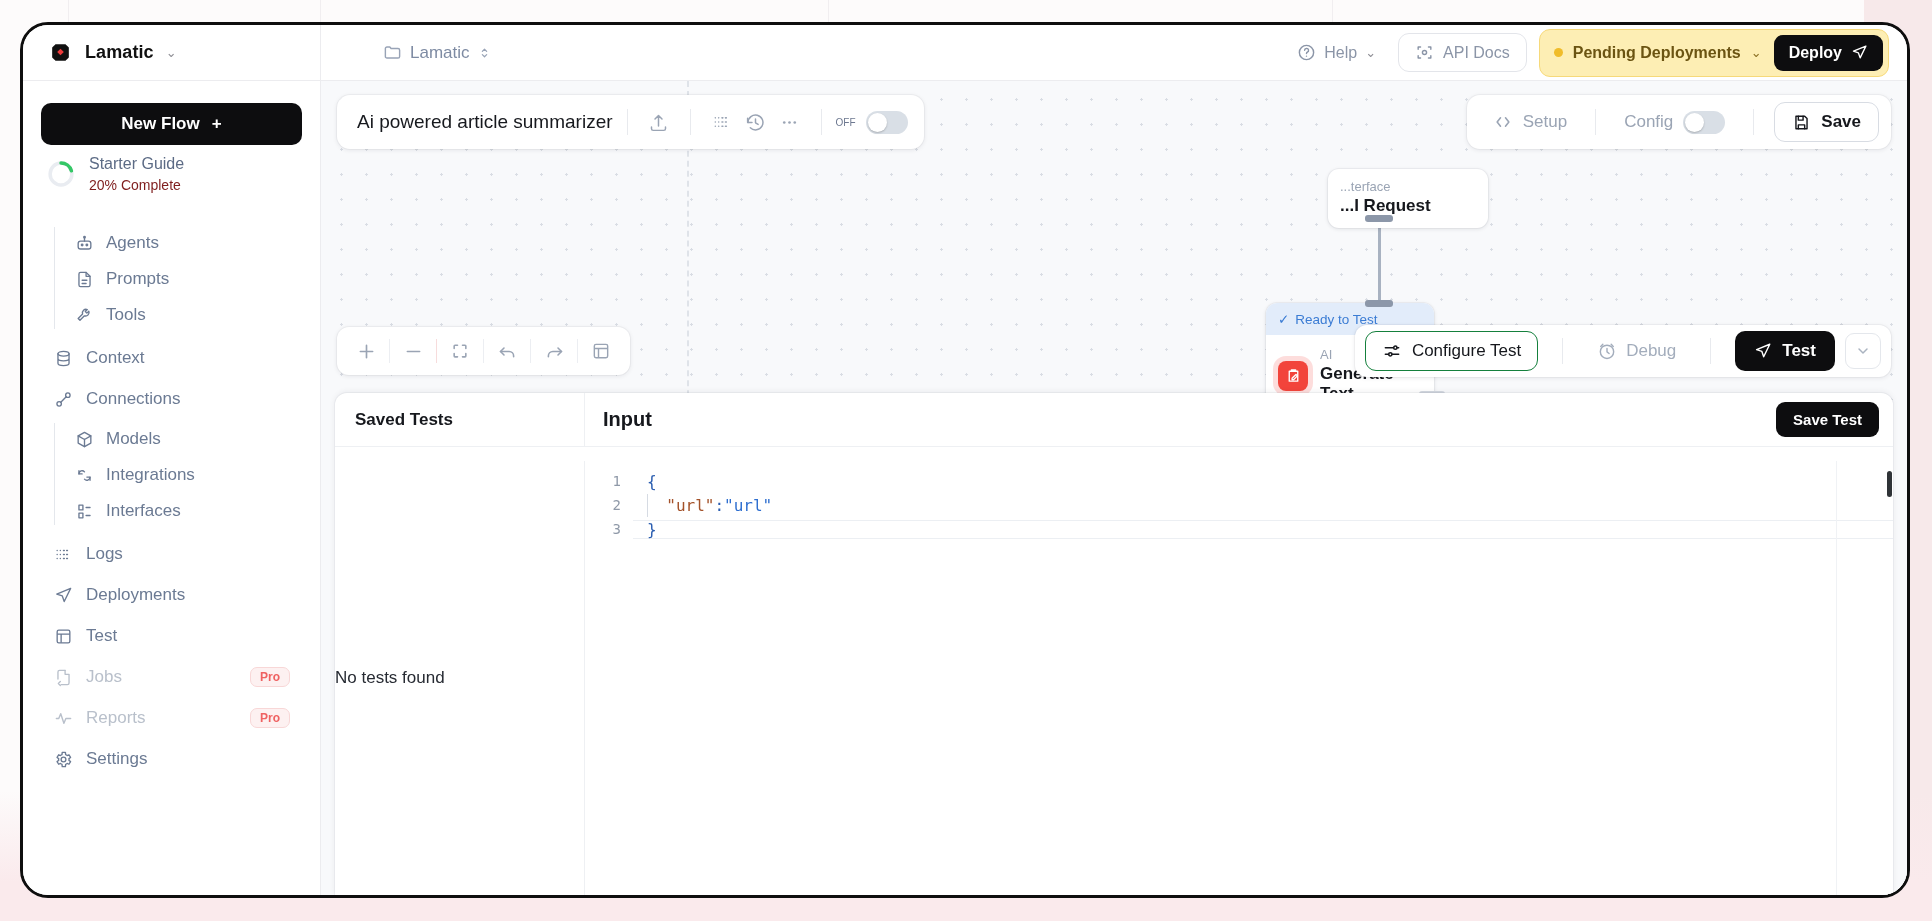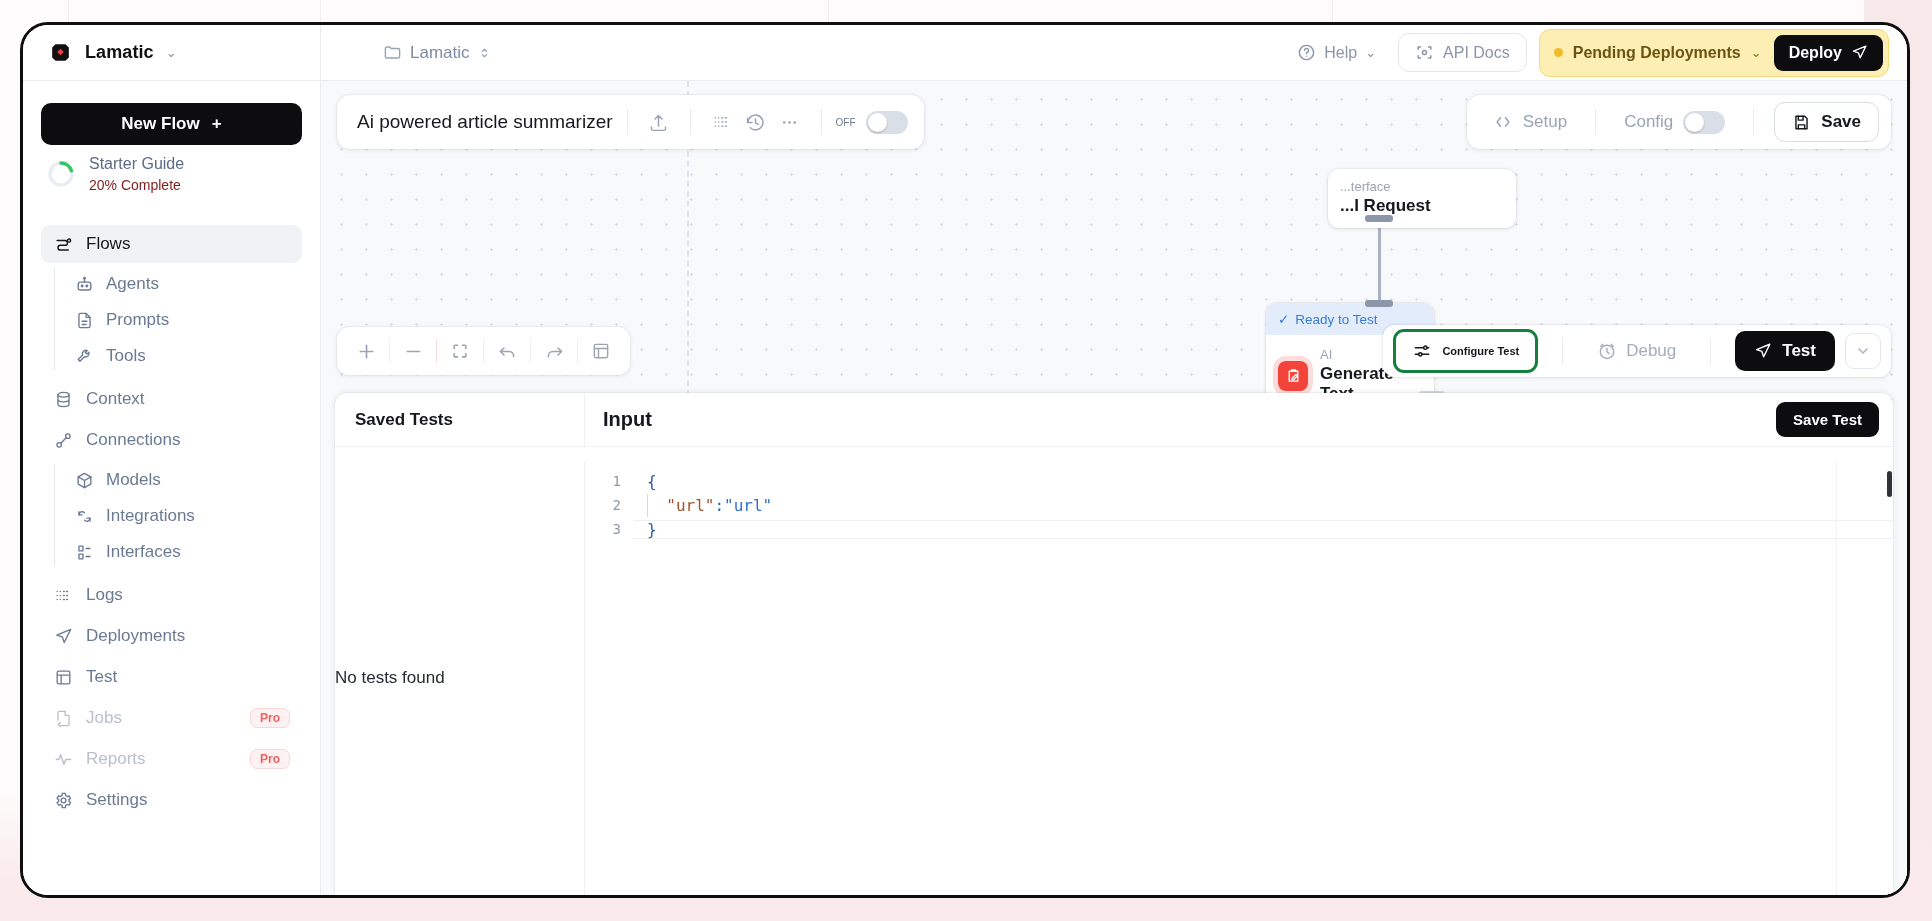--- a/index.html
+++ b/index.html
@@ -190,21 +190,21 @@
                 padding: 0 14px; cursor: pointer; }
   .save-btn {
     display: flex; align-items: center; gap: 10px;
     border: 1px solid #d8dce3; border-radius: 11px; background: #fff;
     padding: 9px 17px; font-size: 17px; font-weight: 700; color: #15171c;
     font-family: inherit; cursor: pointer; margin-left: 6px;
   }
 
   
   .node-top {
-    position: absolute; left: 1007px; top: 88px; width: 188px;
+    position: absolute; left: 1007px; top: 88px; width: 160px;
     background: #fff; border-radius: 11px;
     box-shadow: 0 1px 4px rgba(20,25,40,.11), 0 0 0 1px rgba(20,25,40,.04);
     padding: 10px 0 12px 12px; z-index: 2; overflow: hidden;
   }
   .node-kicker { font-size: 13px; color: #9aa4b4; }
   .node-name { font-size: 17px; font-weight: 700; color: #16181d; margin-top: 2px; }
   .edge { position: absolute; left: 1057px; top: 138px; width: 3px; height: 88px; background: #a8b2c1; z-index: 1; }
   .handle { position: absolute; width: 28px; height: 7px; border-radius: 3px; background: #8c97a9; left: 1044px; z-index: 3; }
 
   .node-bottom {
@@ -239,22 +239,22 @@
 
   
   .test-ctrl {
     position: absolute; right: 16px; top: 244px; height: 52px;
     background: #fff; border-radius: 12px;
     box-shadow: 0 1px 5px rgba(20,25,40,.09), 0 0 0 1px rgba(20,25,40,.035);
     display: flex; align-items: center; padding: 0 10px; gap: 10px; z-index: 6;
   }
   .cfg-test-btn {
     display: flex; align-items: center; gap: 10px;
-    border: 3px solid #15803d; border-radius: 11px; background: #fff;
-    padding: 9px 16px; font-size: 11px; font-weight: 700; color: #15171c;
+    border: 1px solid #15803d; border-radius: 11px; background: #fff;
+    padding: 9px 16px; font-size: 17px; font-weight: 400; color: #15171c;
     font-family: inherit; cursor: pointer;
   }
   .debug-btn { display: flex; align-items: center; gap: 9px; color: #a3adbc; font-size: 17px; padding: 0 10px; cursor: pointer; }
   .test-btn {
     display: flex; align-items: center; gap: 10px; background: #0d0d0f; color: #fff;
     border: none; border-radius: 10px; padding: 10px 19px; font-size: 17px; font-weight: 700;
     font-family: inherit; cursor: pointer;
   }
   .test-caret {
     width: 36px; height: 36px; border: 1px solid #e4e7ec; border-radius: 9px; background: #fff;
@@ -407,29 +407,20 @@
           </svg>
         </span>
         <div>
           <div class="starter-title">Starter Guide</div>
           <div class="starter-sub">20% Complete</div>
         </div>
       </div>
 
       <div class="navlist">
 
-        <div class="nav-item active">
-          <span class="ico">
-            <svg class="icon-svg" width="19" height="19" viewBox="0 0 24 24" fill="none" stroke="#15171c" stroke-width="1.8" stroke-linecap="round" stroke-linejoin="round">
-              <path d="M4 7h10a3 3 0 0 1 0 6H8a3 3 0 0 0 0 6h10"></path>
-                <circle cx="19" cy="7" r="2"></circle>
-            </svg>
-          </span>
-          <span>Flows</span>
-        </div>
 
         <div class="nav-sub-wrap">
           <div class="nav-sub">
             <span class="ico">
               <svg class="icon-svg" width="19" height="19" viewBox="0 0 24 24" fill="none" stroke="#6b7a93" stroke-width="1.7" stroke-linecap="round" stroke-linejoin="round">
                 <rect x="4" y="9" width="16" height="10" rx="3"></rect>
                   <path d="M12 5v4"></path>
                   <circle cx="12" cy="4" r="1"></circle>
                   <circle cx="9" cy="14" r="1" fill="#6b7a93"></circle>
                   <circle cx="15" cy="14" r="1" fill="#6b7a93"></circle>

